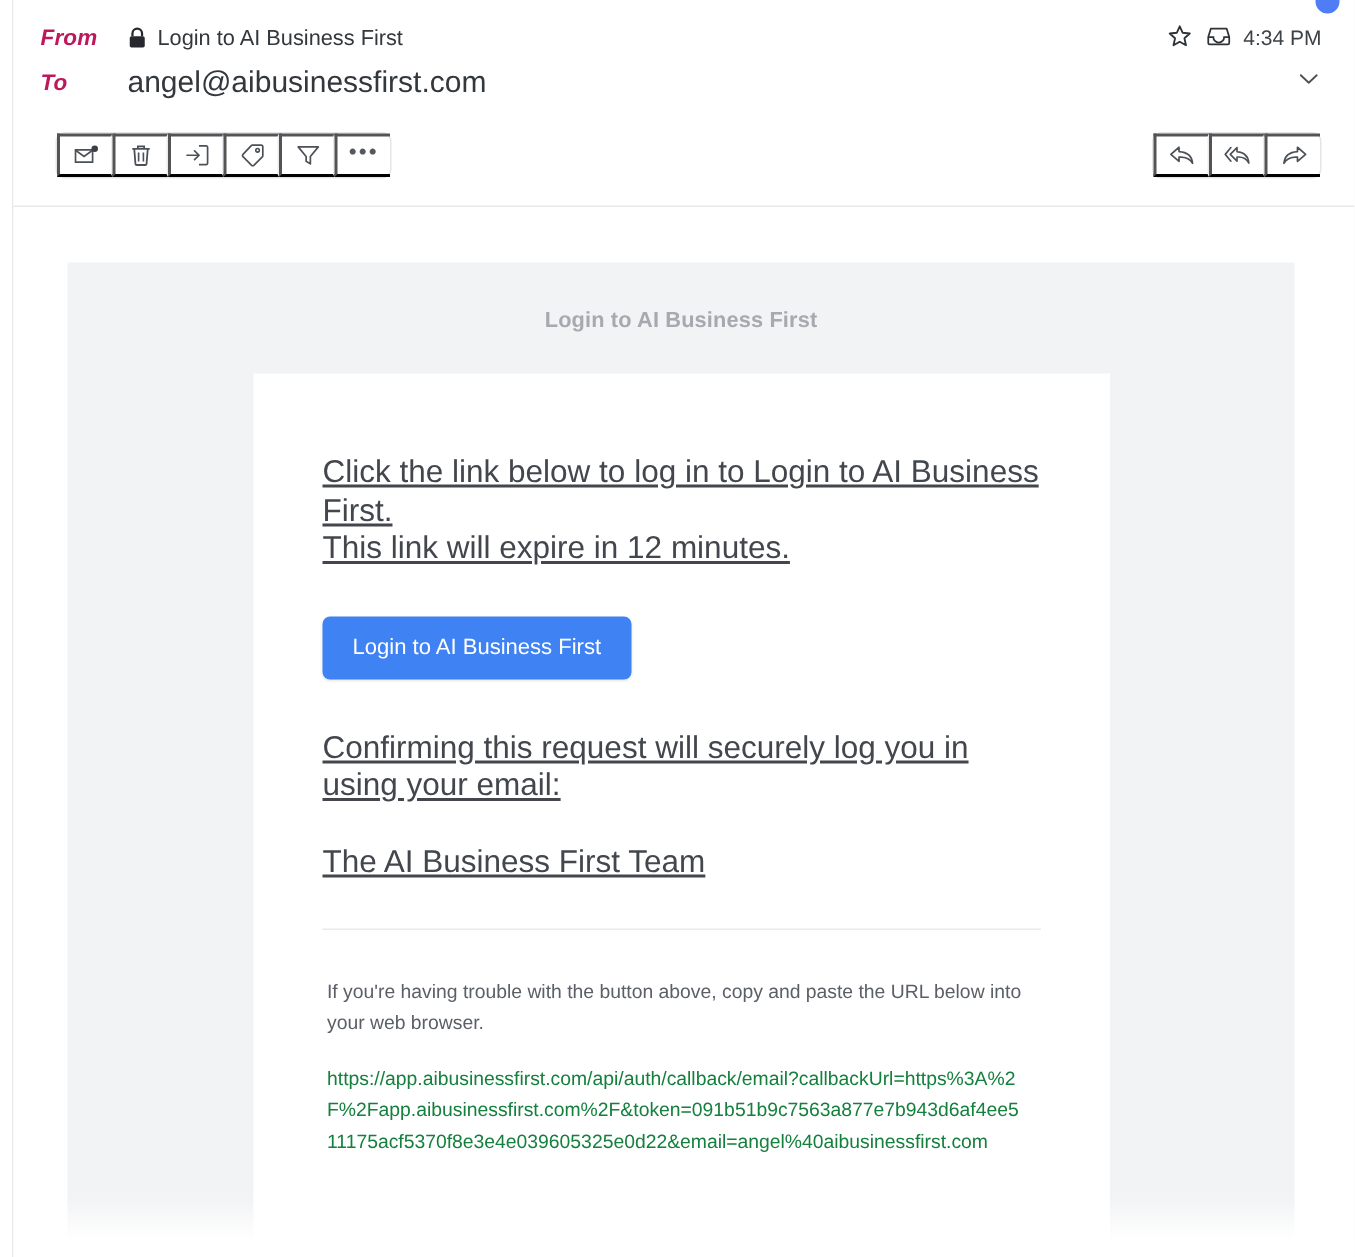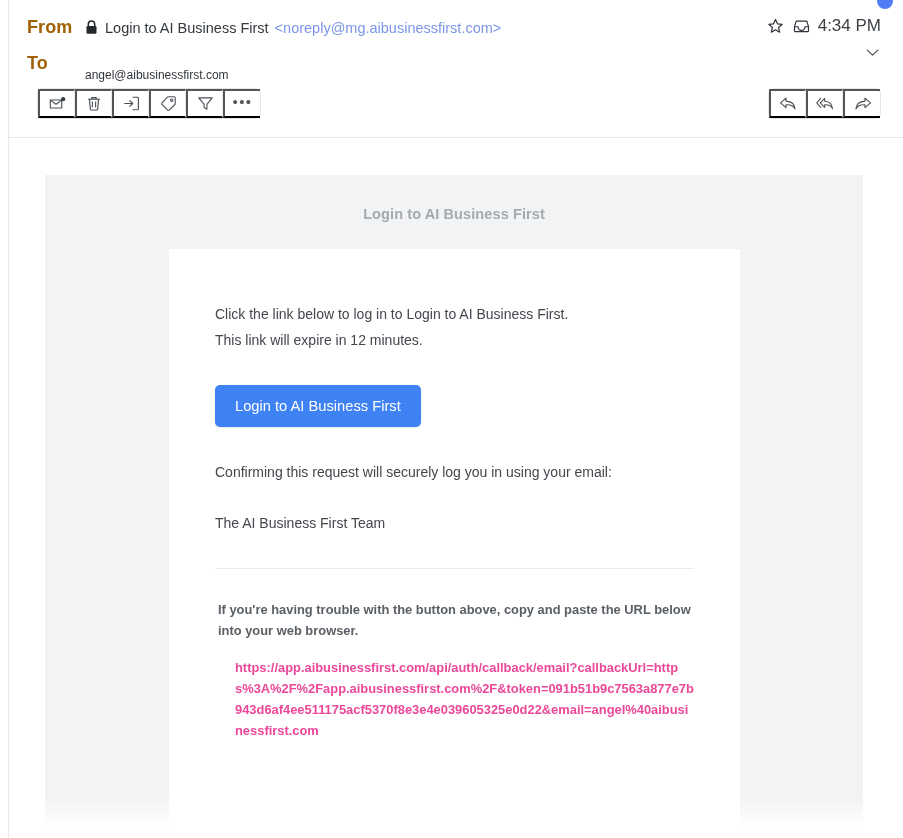--- a/index.html
+++ b/index.html
@@ -24,31 +24,32 @@
   .blue-dot {
     position:absolute; left:868px; top:-7px; width:16px; height:16px;
     border-radius:50%; background:#4f7cf7;
   }
 
   .addr-row { position:absolute; display:flex; align-items:center; }
   .row-from { left:18px; top:17px; }
   .row-to   { left:18px; top:44px;align-items:center; }
 
   .addr-label {
-    width:58px; font-size:18px; font-weight:700; color:#a16207;
+    width:58px; font-size:15px; font-weight:700; color:#be185d;
     letter-spacing:.1px;
+    font-style:italic;
   }
   .lock-icon { display:inline-flex; margin-right:7px; align-items:center; }
   .addr-name { font-size:14.5px; color:#33383d; }
   .addr-email { font-size:14.5px; color:#7b96e8; margin-left:6px; }
-  .addr-to-val { font-size:12px; color:#33383d;margin-top:24px; }
+  .addr-to-val { font-size:20px; color:#33383d; }
 
   .hdr-right { position:absolute; right:22px; top:16px; display:flex; align-items:center; gap:9px; }
   .hdr-right .ico { display:inline-flex; }
-  .hdr-time { font-size:17px; color:#3d4247; margin-left:-1px; }
+  .hdr-time { font-size:14px; color:#3d4247; margin-left:-1px; }
 
   .chev-btn { position:absolute; right:22px; top:44px; display:inline-flex; }
 
   
   .tb {
     position:absolute; display:flex; align-items:stretch;
     border:1px solid #e3e5e8; border-radius:6px; background:#fff; height:31px;
   }
   .tb-left { left:28px; top:88px; }
   .tb-right { right:22px; top:88px; }
@@ -72,41 +73,41 @@
   .mail-title {
     text-align:center; font-size:14.5px; font-weight:700; color:#a6a9ad;
     padding-top:31px; letter-spacing:.1px;
   }
   .mail-card {
     position:absolute; left:124px; top:74px; width:571px; min-height:640px;
     background:#ffffff;
   }
   .card-inner { padding:53px 46px 0 46px; }
 
-  .p-line { font-size:14px; color:#43474d; line-height:25.5px; }
+  .p-line { font-size:21px; color:#43474d; line-height:25.5px;text-decoration:underline; }
   .p-block { margin-bottom:0; }
 
   .cta {
     display:inline-block; margin-top:32px; margin-bottom:0;
     background:#3f82f4; color:#fff; font-size:14.7px;
     padding:13px 20px; border-radius:5px; text-decoration:none;
     border:none; cursor:pointer; font-family:"Liberation Sans", sans-serif;
     box-shadow:0 1px 2px rgba(0,0,0,.10);
   }
 
   .gap-1 { height:33px; }
   .gap-2 { height:25px; }
 
   .divider { height:1px; background:#e9eaec; margin:32px 0 0 0; }
 
-  .foot { padding-top:30px;font-weight:bold; }
+  .foot { padding-top:30px; }
   .foot-note { font-size:12.9px; color:#5b6066; line-height:21px; padding-left:3px; }
   .foot-url {
-    font-size:12.9px; color:#ec4899; line-height:21px; padding-left:3px;
-    margin-top:16px; word-break:break-all; max-width:470px;margin-left:17px;
+    font-size:12.9px; color:#15803d; line-height:21px; padding-left:3px;
+    margin-top:16px; word-break:break-all; max-width:470px;
   }
 
   .bottom-fade {
     position:absolute; left:9px; bottom:0; width:894px; height:40px;
     background:linear-gradient(to bottom, rgba(255,255,255,0) 0%, #ffffff 72%);
     pointer-events:none;
   }
 </style>
 </head>
 <body>
@@ -121,21 +122,20 @@
 
     <div class="addr-row row-from">
       <span class="addr-label">From</span>
       <span class="lock-icon">
         <svg width="13" height="15" viewBox="0 0 13 15">
           <path d="M3.3 6.2V4.3a3.2 3.2 0 0 1 6.4 0v1.9" fill="none" stroke="#25292e" stroke-width="1.5"></path>
           <rect x="1.5" y="6.1" width="10" height="7.6" rx="1.2" fill="#25292e"></rect>
         </svg>
       </span>
       <span class="addr-name">Login to AI Business First</span>
-      <span class="addr-email">&lt;noreply@mg.aibusinessfirst.com&gt;</span>
     </div>
 
     <div class="addr-row row-to">
       <span class="addr-label">To</span>
       <span class="addr-to-val">angel@aibusinessfirst.com</span>
     </div>
 
     <div class="hdr-right">
       <span class="ico">
         <svg width="17" height="17" viewBox="0 0 18 18">

